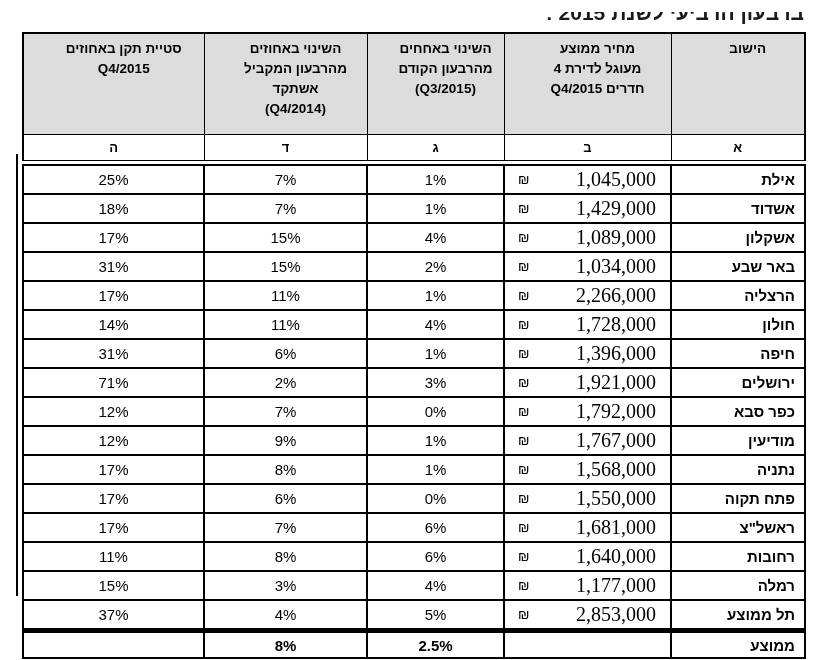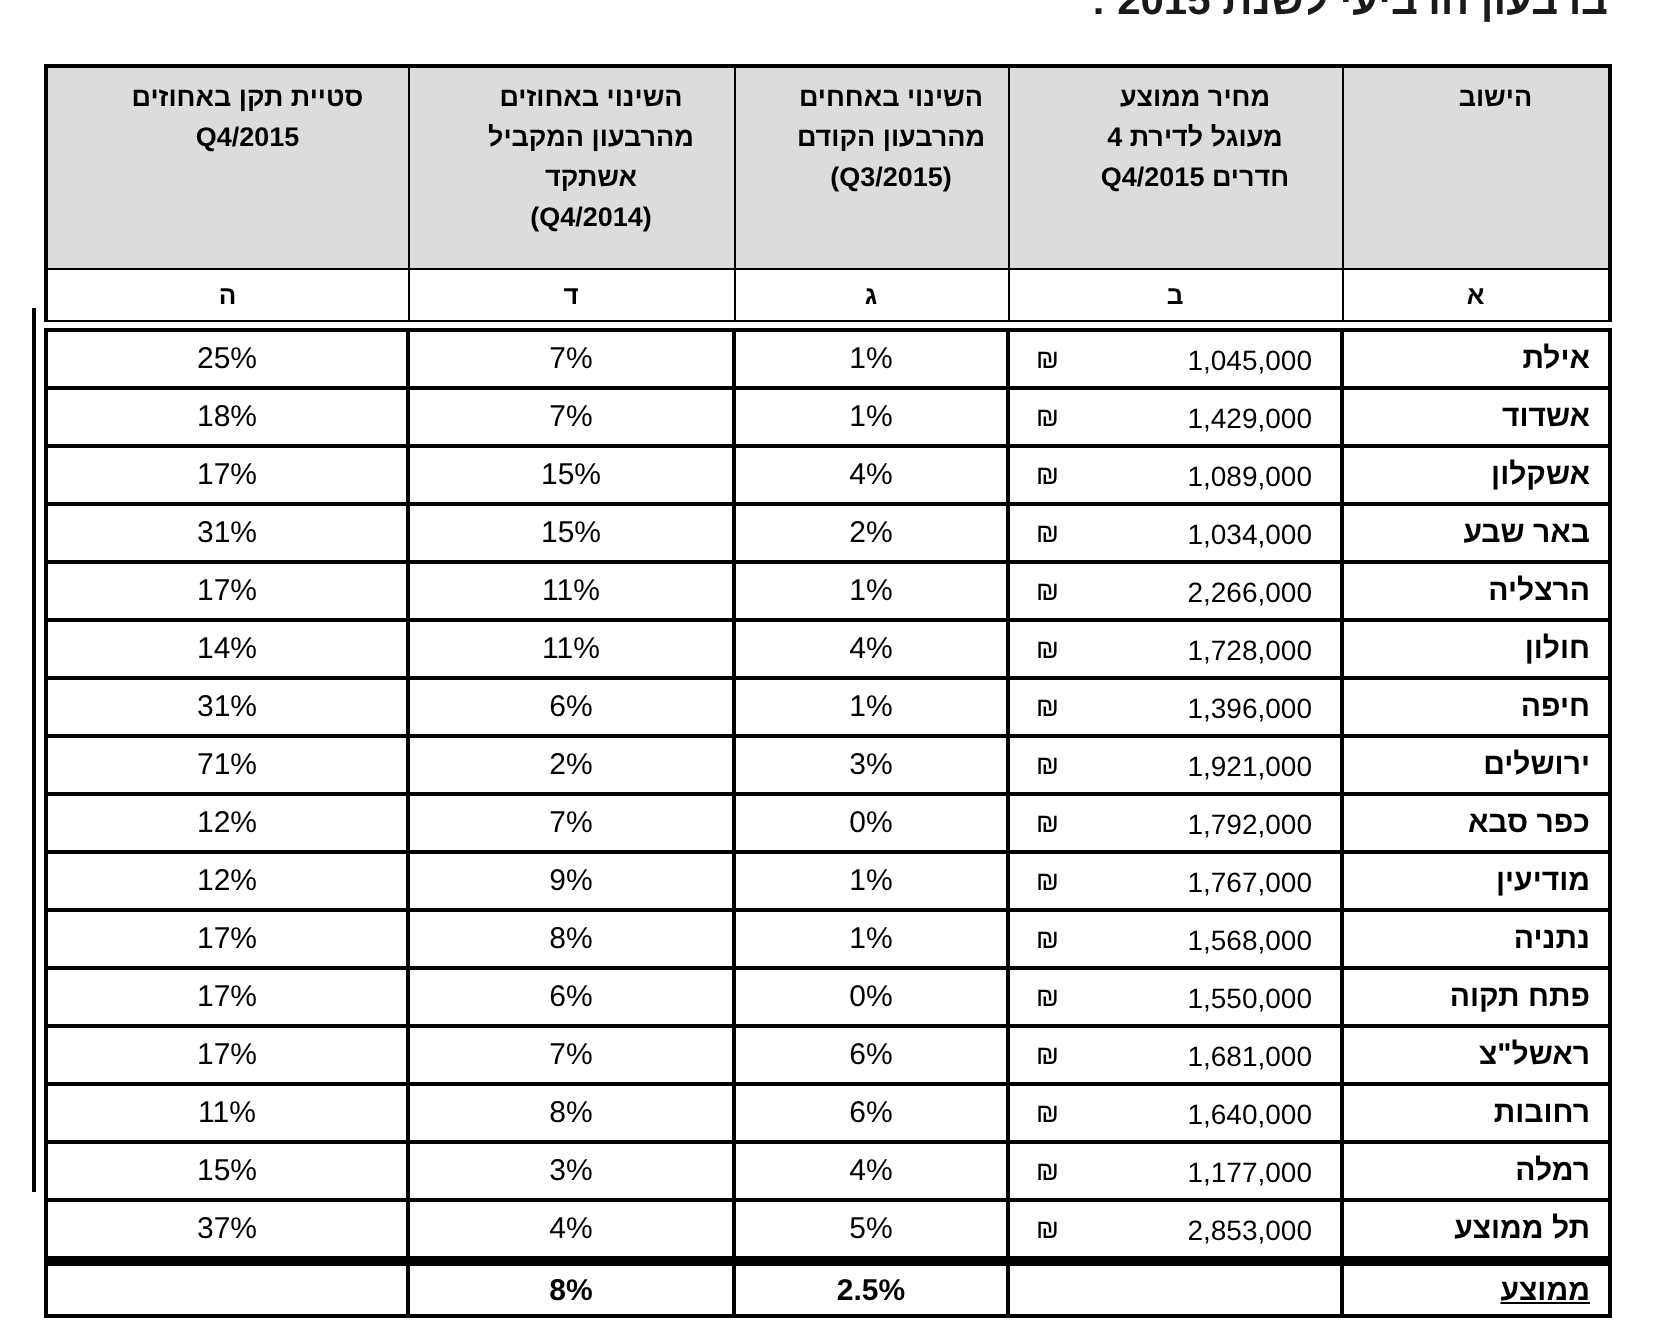--- a/index.html
+++ b/index.html
@@ -1,21 +1,21 @@
 <!DOCTYPE html>
 <html lang="he" style="--header-bg: #dcdcdc;"><head>
 <meta charset="utf-8">
 <style>
   html,body{margin:0;padding:0;background:#ffffff;}
   .page{
     position:relative;width:834px;height:660px;background:#fff;overflow:hidden;
     font-family:"Liberation Sans", sans-serif;color:#000;direction:rtl;
   }
   
-  .top-clip{position:absolute;top:0;right:30px;height:17px;overflow:hidden;}
+  .top-clip{position:absolute;top:12px;right:30px;height:17px;overflow:hidden;}
   .top-text{margin-top:-11px;font-size:21px;font-weight:700;white-space:nowrap;color:#1a1a1a;}
 
   .tables{position:absolute;top:32px;right:28px;width:782px;}
   table{border-collapse:collapse;table-layout:fixed;width:782px;direction:rtl;}
   col.c-city{width:134px;} col.c-price{width:167px;} col.c-q3{width:137px;}
   col.c-q4{width:163px;} col.c-std{width:181px;}
 
   
   table.hdr{border:2px solid #000;border-bottom:1px solid #000;}
   table.hdr th{border:1.5px solid #000;}
@@ -28,28 +28,28 @@
 
   .gap{height:3px;}
 
   
   table.bdy{border:2px solid #000;border-top:2.5px solid #000;border-bottom:2px solid #000;}
   table.bdy td{border:2px solid #000;height:25px;font-size:15px;vertical-align:middle;background:#fff;}
   td.city{font-weight:700;text-align:right;padding-right:9px;font-size:15px;padding-left:37px;}
   td.pct{text-align:center;font-weight:400;margin-left:44px;}
   td.price{padding:0;}
   .price-wrap{display:flex;justify-content:space-between;align-items:center;padding:0 14px 0 13px;}
-  .price-num{font-size:14px;}
+  .price-num{font-size:20px;font-family:Liberation Serif, serif;}
   .shekel{font-size:13.5px;}
 
   
   table.sum{border:2px solid #000;border-top:3px solid #000;border-bottom:2.5px solid #000;}
   table.sum td{border:2px solid #000;height:22px;font-size:15px;font-weight:700;vertical-align:middle;background:#fff;}
   table.sum td.pct{text-align:center;}
-  table.sum td.city{padding-right:9px;text-decoration:underline;}
+  table.sum td.city{padding-right:9px;}
 
   
   .outer-line{position:absolute;left:16px;top:154px;width:1.5px;height:442px;background:#000;}
 </style>
 </head>
 <body>
 
 <div class="page">
 
   <div class="top-clip">

